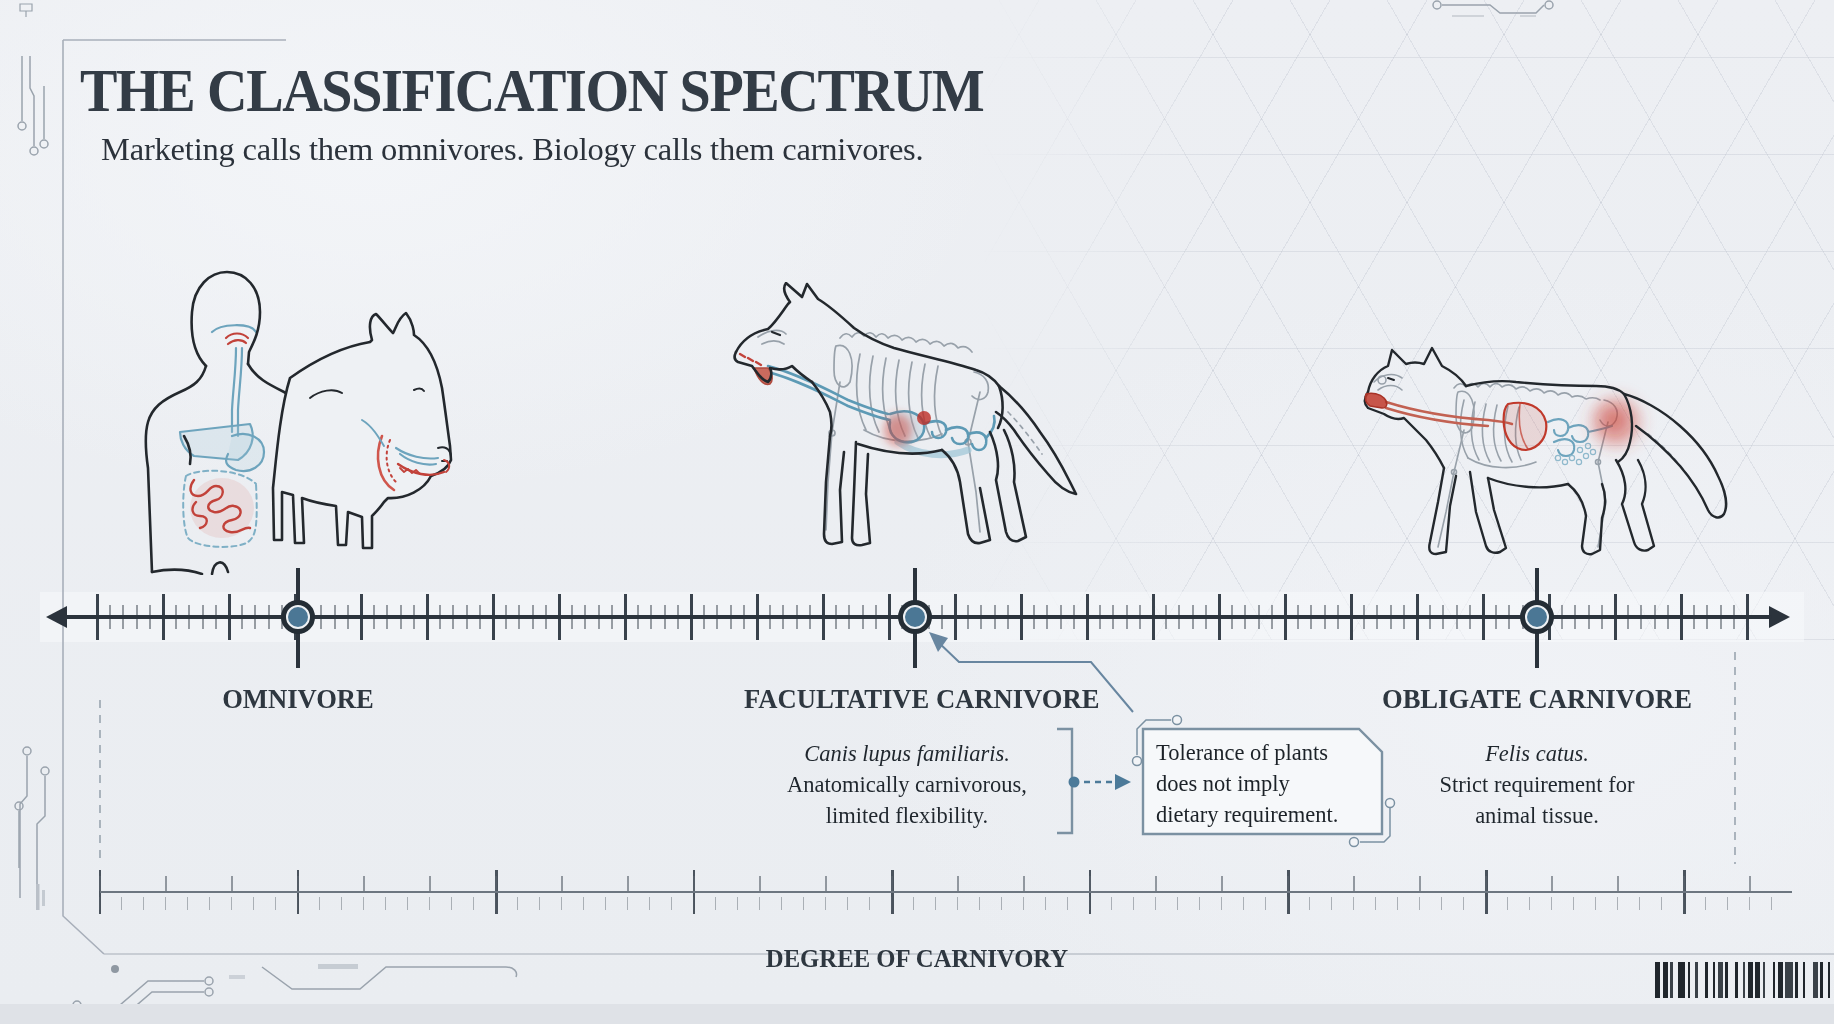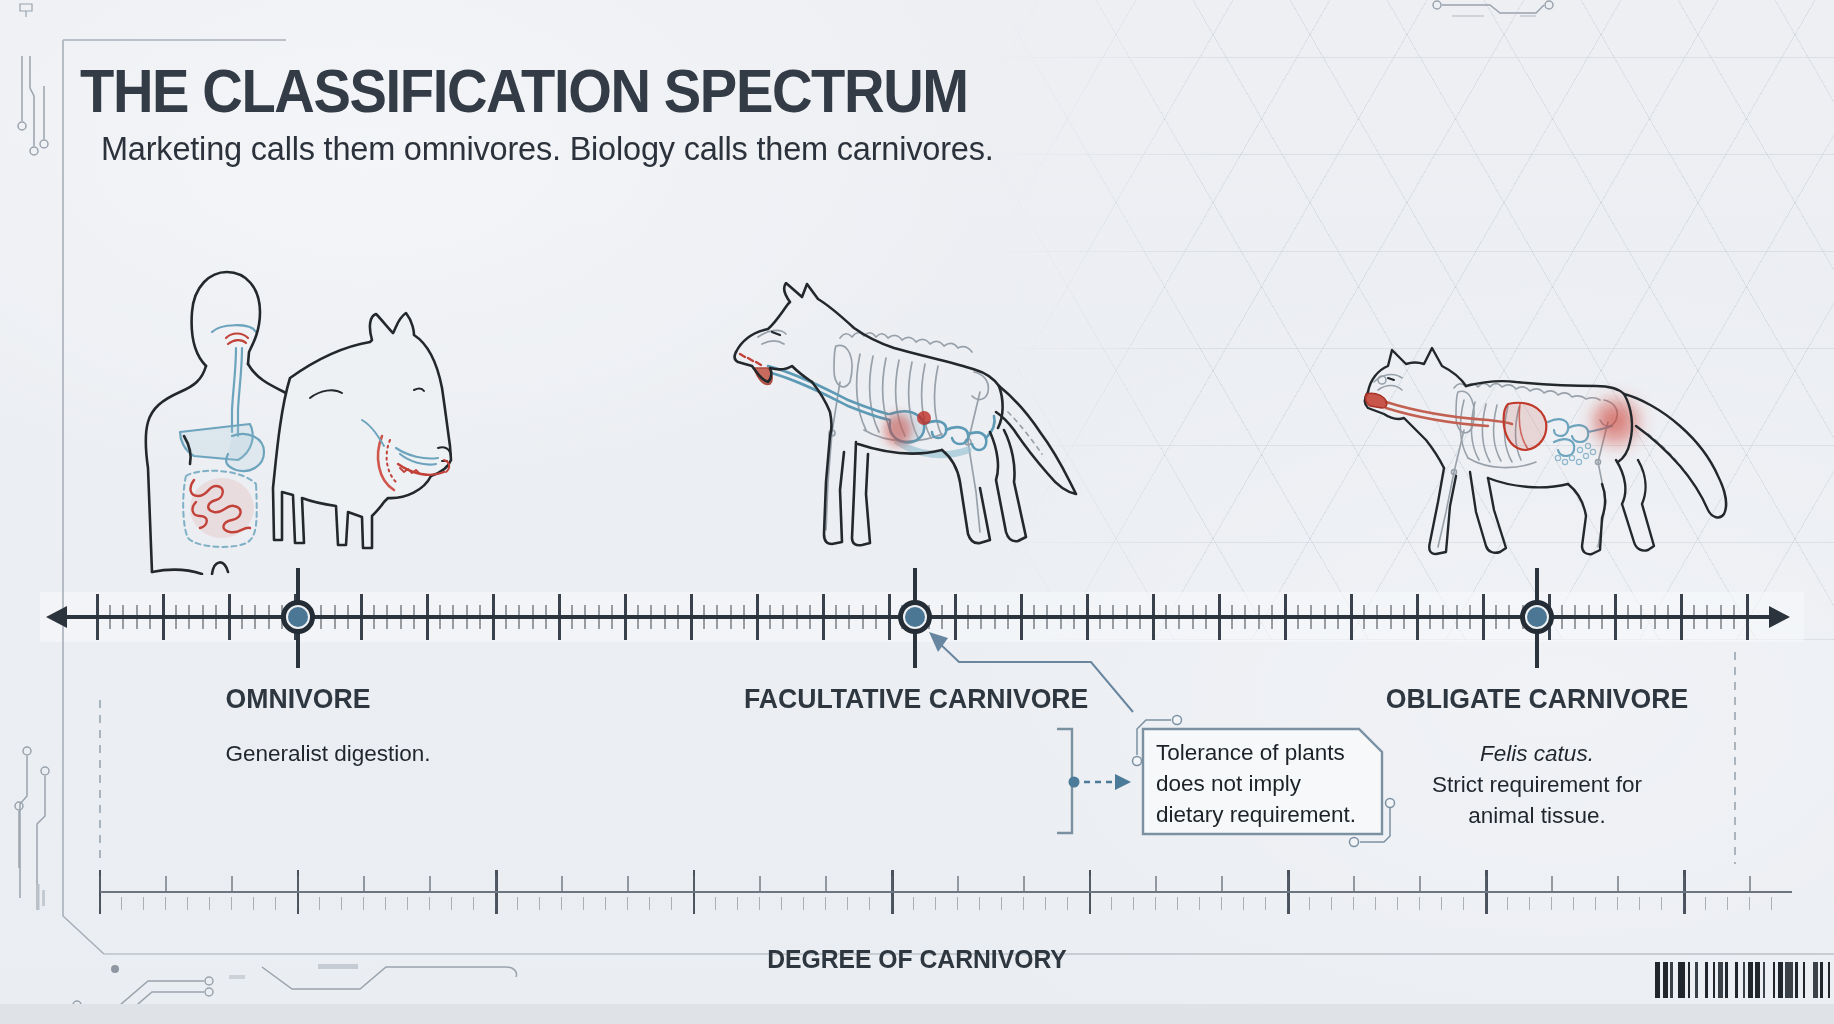--- a/index.html
+++ b/index.html
@@ -1,18 +1,18 @@
 <!DOCTYPE html>
 <html><head>
 <meta charset="utf-8">
 <style>
   html,body{margin:0;padding:0;background:#dfe2e7;}
   .canvas{
     position:relative;width:1834px;height:1004px;overflow:hidden;
-    font-family:Liberation Sans, sans-serif;
+    font-family:Liberation Serif, serif;
     background:
       radial-gradient(900px 500px at 20% 15%, #f3f5f8 0%, rgba(243,245,248,0) 70%),
       radial-gradient(1000px 620px at 85% 70%, #f0f2f6 0%, rgba(240,242,246,0) 70%),
       linear-gradient(180deg,#edeff3 0%,#eaedf1 100%);
   }
   .abs{position:absolute;}
   
   .tri-pattern{
     left:980px;top:0;width:854px;height:640px;opacity:.85;
     background-image:
@@ -317,22 +317,24 @@
   <div class="abs node-line" style="left:913px"></div>
   <div class="abs node-line" style="left:1535px"></div>
   <div class="abs node" style="left:281px"></div>
   <div class="abs node" style="left:898px"></div>
   <div class="abs node" style="left:1520px"></div>
 
   <div class="abs cat-label" style="left:118px">OMNIVORE</div>
   <div class="abs cat-label" style="left:735px">FACULTATIVE CARNIVORE</div>
   <div class="abs cat-label" style="left:1357px">OBLIGATE CARNIVORE</div>
 
-  <div class="abs desc" style="left:148px">
-    <div>Generalist digestion.</div>
+  <div class="abs desc" style="left:727px">
+    <div class="sp">Canis lupus familiaris.</div>
+    <div>Anatomically carnivorous,</div>
+    <div>limited flexibility.</div>
   </div>
   <div class="abs desc" style="left:1357px">
     <div class="sp">Felis catus.</div>
     <div>Strict requirement for</div>
     <div>animal tissue.</div>
   </div>
 
   <div class="abs callout-text">
     <div>Tolerance of plants</div>
     <div>does not imply</div>

